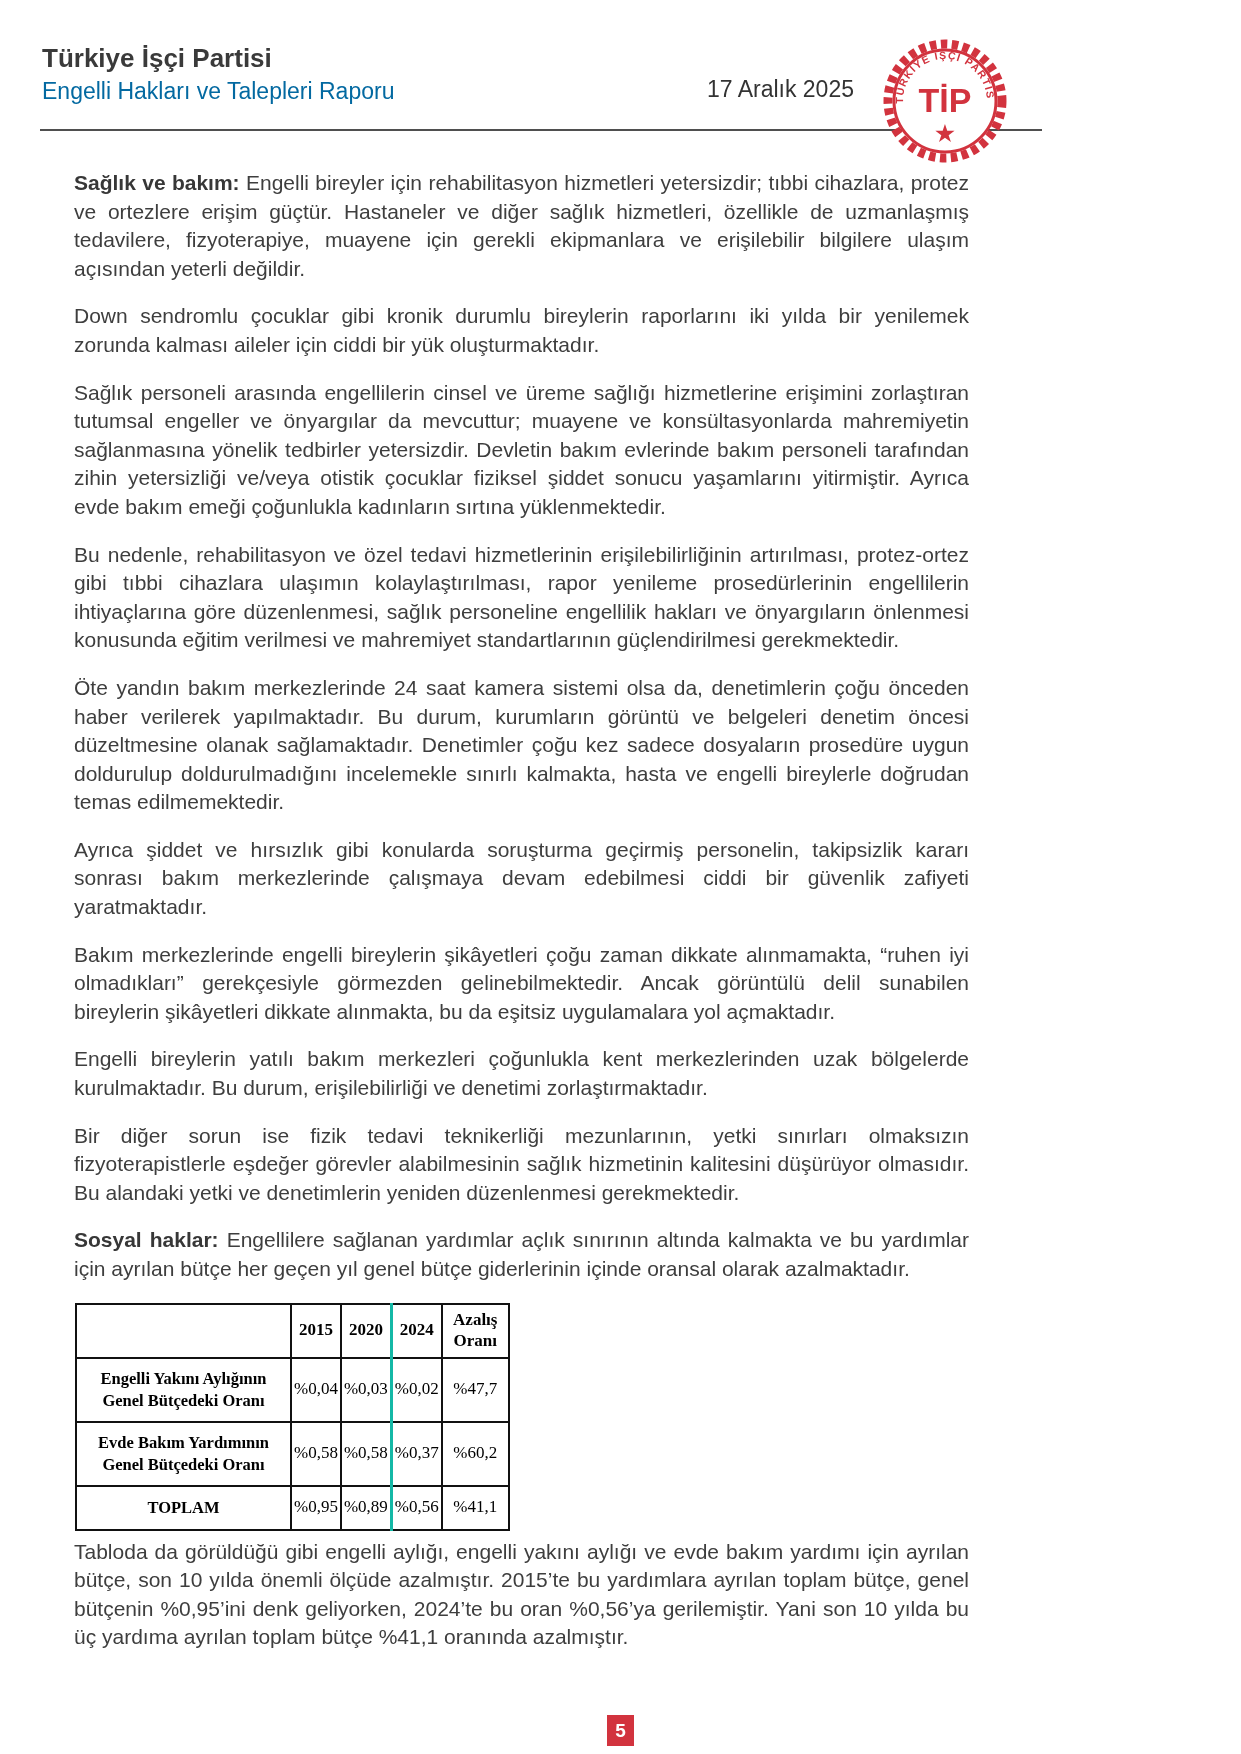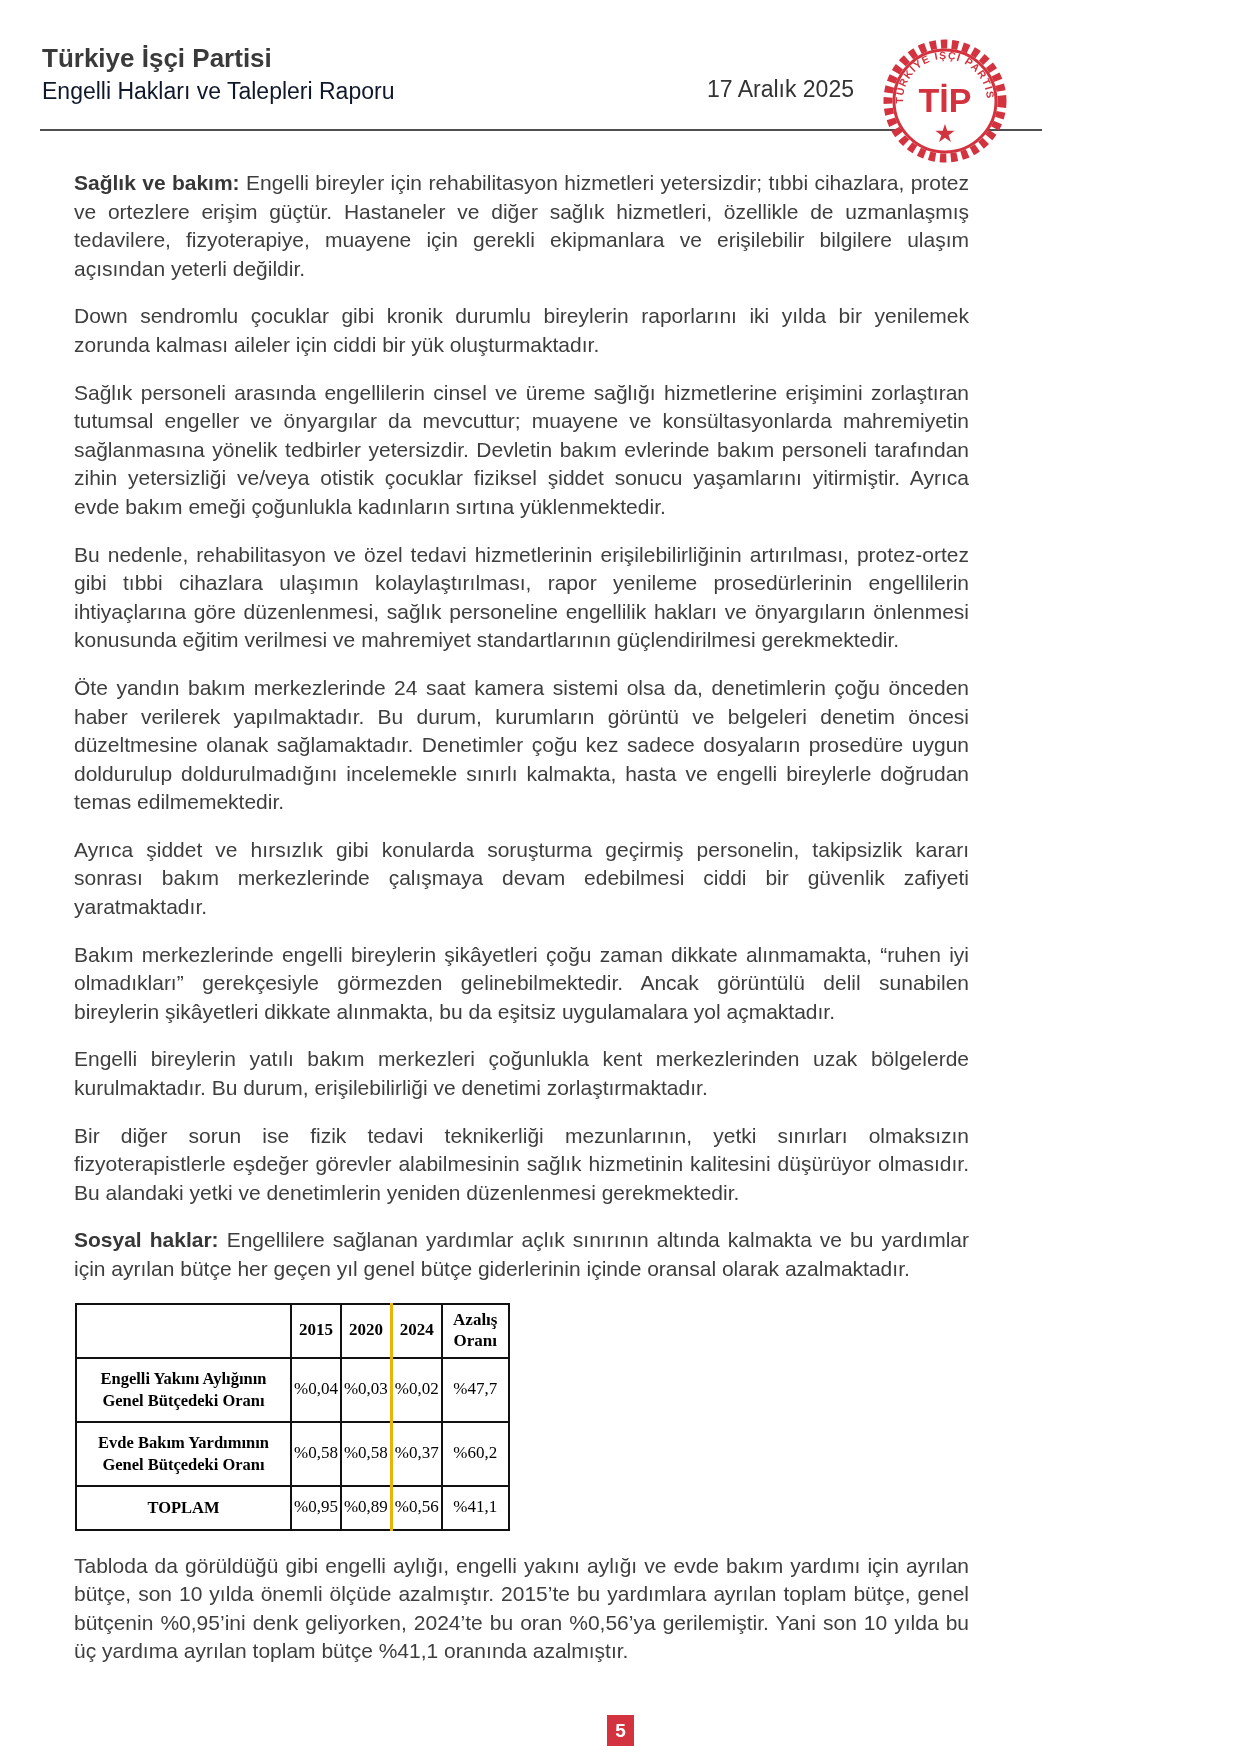--- a/index.html
+++ b/index.html
@@ -3,44 +3,44 @@
 <meta charset="utf-8">
 <style>
   html,body{margin:0;padding:0;background:#ffffff;}
   .page{
     position:relative;width:1042px;height:1754px;background:#ffffff;
     font-family:"Liberation Sans",sans-serif;color:#3e3e3e;overflow:hidden;
   }
   
   .header{position:relative;height:131px;}
   .header-title{position:absolute;left:42px;top:44px;font-size:26px;font-weight:bold;color:#3a3a3a;line-height:1.15;}
-  .header-subtitle{position:absolute;left:42px;top:78px;font-size:23px;font-weight:normal;color:#0f172a;line-height:1.2;}
+  .header-subtitle{position:absolute;left:42px;top:78px;font-size:23px;font-weight:normal;color:#0369a1;line-height:1.2;}
   .header-date{position:absolute;top:76px;right:188px;font-size:23px;font-weight:normal;color:#333333;}
   .header-rule{position:absolute;left:40px;top:129px;width:1018px;border:none;border-top:2px solid #4f4f4f;margin:0;}
   .logo{position:absolute;top:36px;right:32px;width:130px;height:130px;}
   
   .content{padding:38px 73px 0 74px;font-size:21px;line-height:28.6px;text-align:justify;color:#3e3e3e;}
   .content p{margin:0 0 19px 0;}
   .lead{font-weight:bold;color:#373737;}
   
   table.report{
-    border-collapse:collapse;margin:9px 0 21px 1px;
+    border-collapse:collapse;margin:9px 0 7px 1px;
     font-family:"Liberation Serif",serif;color:#000;text-align:center;table-layout:fixed;
   }
   .report col.c-label{width:215px;}
   .report col.c-year{width:45px;}
   .report col.c-rate{width:67px;}
   .report th,.report td{border:2px solid #111;padding:2px 2px;vertical-align:middle;}
   .report th{font-weight:bold;font-size:17px;line-height:1.2;}
   .report td{font-size:17px;}
   .report .rowlabel{font-weight:bold;font-size:16.5px;line-height:1.3;}
   .report tr.r-head{height:54px;}
   .report tr.r-data{height:64px;}
   .report tr.r-total{height:44px;}
-  .report .gray-left{border-left:3px solid #eab308;}
+  .report .gray-left{border-left:3px solid #14b8a6;}
   
   .page-num{
     position:absolute;left:607px;top:1715px;width:27px;height:31px;
     display:flex;align-items:center;justify-content:center;
     font-weight:bold;font-size:19px;color:#ffffff;
   }
 </style>
 </head>
 <body>
 

